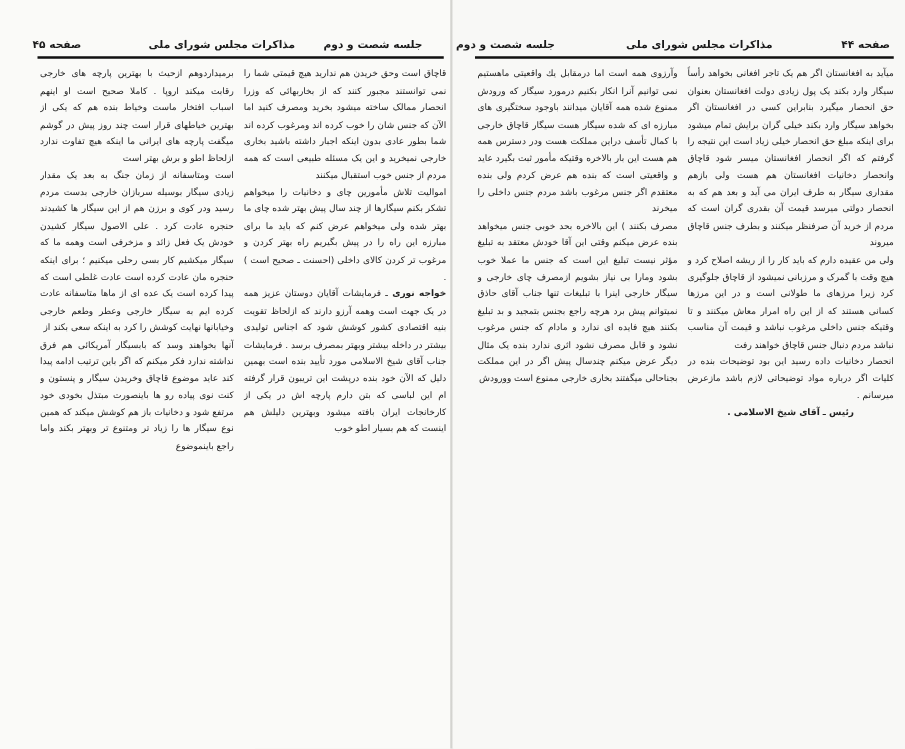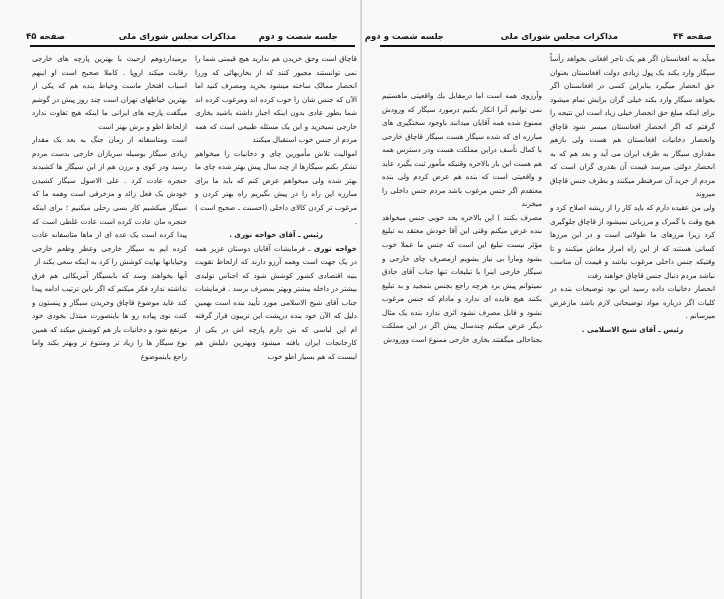--- a/index.html
+++ b/index.html
@@ -23,26 +23,25 @@
   <div class="header" style="left:0;width:361px;">
     <span style="right:23px;">جلسه شصت و دوم</span>
     <span style="right:125px;">مذاکرات مجلس شورای ملی</span>
     <span style="right:296px;">صفحه ۴۵</span>
   </div>
   <div class="rule" style="left:30px;width:325px;"></div>
 
   <div class="col" style="left:195px;width:162px;height:480px;">
     <p>قاچاق است وحق خریدن هم ندارید هیچ قیمتی شما را نمی توانستند مجبور کنند که از بخاربهائی که وزرا انحصار ممالک ساخته میشود بخرید ومصرف کنید اما الآن که جنس شان را خوب کرده اند ومرغوب کرده اند شما بطور عادی بدون اینکه اجبار داشته باشید بخاری خارجی نمیخرید و این یک مسئله طبیعی است که همه مردم از جنس خوب استقبال میکنند</p>
     <p>اموالیت تلاش مأمورین چای و دخانیات را میخواهم تشکر بکنم سیگارها از چند سال پیش بهتر شده چای ما بهتر شده ولی میخواهم عرض کنم که باید ما برای مبارزه این راه را در پیش بگیریم راه بهتر کردن و مرغوب تر کردن کالای داخلی (احسنت ـ صحیح است ) .</p>
-    <p class="centered speaker">رئیس ـ آقای خواجه نوری .</p>
     <p><span class="speaker">خواجه نوری</span><span> ـ فرمایشات آقایان دوستان عزیز همه در یک جهت است وهمه آرزو دارند که ازلحاظ تقویت بنیه اقتصادی کشور کوشش شود که اجناس تولیدی بیشتر در داخله بیشتر وبهتر بمصرف برسد . فرمایشات جناب آقای شیخ الاسلامی مورد تأیید بنده است بهمین دلیل که الآن خود بنده درپشت این تریبون قرار گرفته ام این لباسی که بتن دارم پارچه اش در یکی از کارخانجات ایران بافته میشود وبهترین دلیلش هم اینست که هم بسیار اطو خوب</span></p>
   </div>
 
   <div class="col" style="left:32px;width:155px;height:485px;">
-    <p>برمیداردوهم ازحیث با بهترین پارچه های خارجی رقابت میکند اروپا . کاملا صحیح است او اینهم اسباب افتخار ماست وخیاط بنده هم که یکی از بهترین خیاطهای تهران است چند روز پیش در گوشم میگفت پارچه های ایرانی ما اینکه هیچ تفاوت ندارد ازلحاظ اطو و برش بهتر است</p>
+    <p>برمیداردوهم ازحیث با بهترین پارچه های خارجی رقابت میکند اروپا . کاملا صحیح است او اینهم اسباب افتخار ماست وخیاط بنده هم که یکی از بهترین خیاطهای قرار است چند روز پیش در گوشم میگفت پارچه های ایرانی ما اینکه هیچ تفاوت ندارد ازلحاظ اطو و برش بهتر است</p>
     <p>است ومتاسفانه از زمان جنگ به بعد یک مقدار زیادی سیگار بوسیله سربازان خارجی بدست مردم رسید ودر کوی و برزن هم از این سیگار ها کشیدند حنجره عادت کرد . علی الاصول سیگار کشیدن خودش یک فعل زائد و مزخرفی است وهمه ما که سیگار میکشیم کار بسی رحلی میکنیم ؛ برای اینکه حنجره مان عادت کرده است عادت غلطی است که پیدا کرده است یک عده ای از ماها متاسفانه عادت کرده ایم به سیگار خارجی وعطر وطعم خارجی وخیابانها نهایت کوشش را کرد به اینکه سعی بکند از</p>
     <p>آنها بخواهند وسد که بابسیگار آمریکائی هم فرق نداشته ندارد فکر میکنم که اگر باین ترتیب ادامه پیدا کند عاید موضوع قاچاق وخریدن سیگار و پنستون و کنت نوی پیاده رو ها باینصورت مبتذل بخودی خود مرتفع شود و دخانیات باز هم کوشش میکند که همین نوع سیگار ها را زیاد تر ومتنوع تر وبهتر بکند واما راجع باینموضوع</p>
   </div>
 </div>
 
 <div class="gutter"></div>
 
 <div class="page right">
   <div class="header" style="left:0;width:362px;">
     <span style="right:12px;margin-left:32px;">صفحه ۴۴</span>
@@ -51,17 +50,17 @@
   </div>
   <div class="rule" style="left:18px;width:335px;"></div>
 
   <div class="col" style="left:188px;width:165px;height:555px;">
     <p>میآید به افغانستان اگر هم یک تاجر افغانی بخواهد رأساً سیگار وارد بکند یک پول زیادی دولت افغانستان بعنوان حق انحصار میگیرد بنابراین کسی در افغانستان اگر بخواهد سیگار وارد بکند خیلی گران برایش تمام میشود برای اینکه مبلغ حق انحصار خیلی زیاد است این نتیجه را گرفتم که اگر انحصار افغانستان میسر شود قاچاق وانحصار دخانیات افغانستان هم هست ولی بازهم مقداری سیگار به طرف ایران می آید و بعد هم که به انحصار دولتی میرسد قیمت آن بقدری گران است که مردم از خرید آن صرفنظر میکنند و بطرف جنس قاچاق میروند</p>
     <p>ولی من عقیده دارم که باید کار را از ریشه اصلاح کرد و هیچ وقت با گمرک و مرزبانی نمیشود از قاچاق جلوگیری کرد زیرا مرزهای ما طولانی است و در این مرزها کسانی هستند که از این راه امرار معاش میکنند و تا وقتیکه جنس داخلی مرغوب نباشد و قیمت آن مناسب نباشد مردم دنبال جنس قاچاق خواهند رفت</p>
     <p>انحصار دخانیات داده رسید این بود توضیحات بنده در کلیات اگر درباره مواد توضیحاتی لازم باشد مازعرض میرسانم .</p>
     <p class="centered speaker">رئیس ـ آقای شیخ الاسلامی .</p>
   </div>
 
-  <div class="col" style="left:20px;width:160px;height:490px;margin-top:37px;">
+  <div class="col" style="left:20px;width:160px;height:490px;">
     <p>وآرزوی همه است اما درمقابل یك واقعیتی ماهستیم نمی توانیم آنرا انکار بکنیم درمورد سیگار که ورودش ممنوع شده همه آقایان میدانند باوجود سختگیری های مبارزه ای که شده سیگار هست سیگار قاچاق خارجی با کمال تأسف دراین مملکت هست ودر دسترس همه هم هست این بار بالاخره وقتیکه مأمور ثبت بگیرد عاید و واقعیتی است که بنده هم عرض کردم ولی بنده معتقدم اگر جنس مرغوب باشد مردم جنس داخلی را میخرند</p>
     <p>مصرف بکنند ) این بالاخره بحد خوبی جنس میخواهد بنده عرض میکنم وقتی این آقا خودش معتقد به تبلیغ مؤثر نیست تبلیغ این است که جنس ما عملا خوب بشود ومارا بی نیاز بشویم ازمصرف چای خارجی و سیگار خارجی اینرا با تبلیغات تنها جناب آقای حاذق نمیتوانم پیش برد هرچه راجع بجنس بتمجيد و بد تبليغ بكنند هيچ فایده ای ندارد و مادام که جنس مرغوب نشود و قابل مصرف نشود اثری ندارد بنده یک مثال دیگر عرض میکنم چندسال پیش اگر در این مملکت بجناحالی میگفتند بخاری خارجی ممنوع است وورودش</p>
   </div>
 </div>
 
 </body></html>

